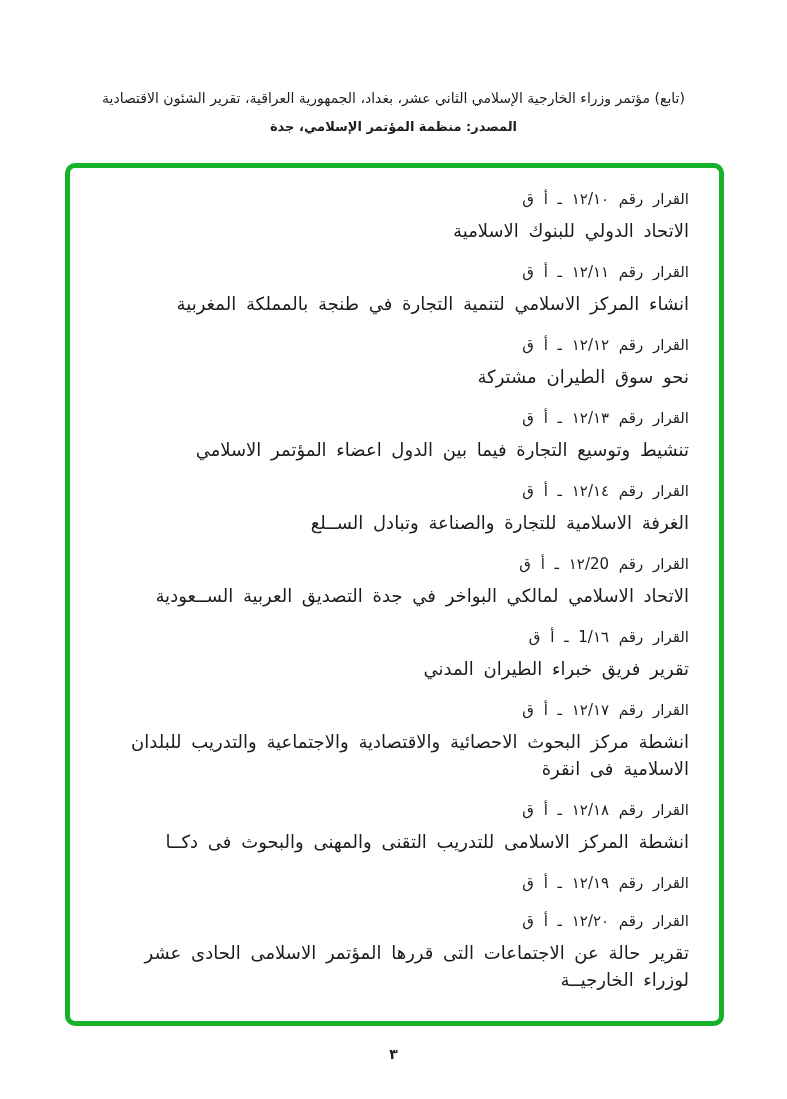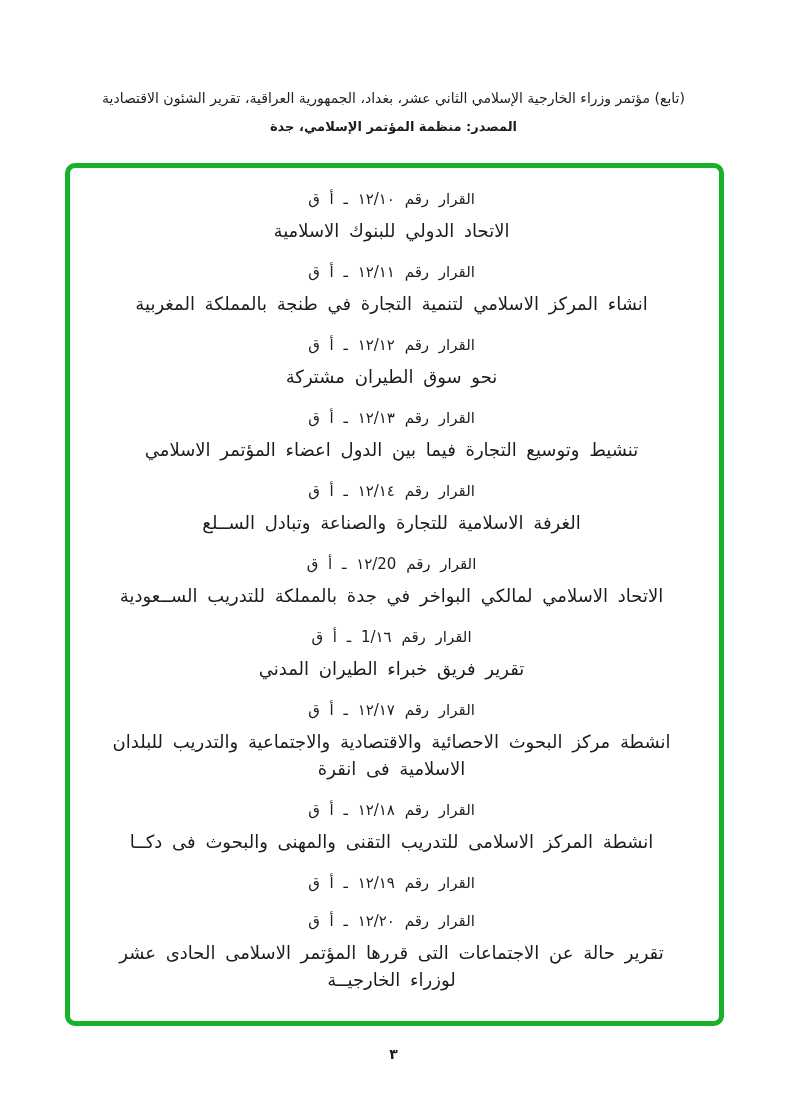--- a/index.html
+++ b/index.html
@@ -38,21 +38,21 @@
     width: 659px;
     height: 863px;
     border: 5px solid #17b22a;
     border-radius: 10px;
     padding: 21px 30px 0 24px;
     direction: rtl;
     text-align: right;
     overflow: hidden;
     background: #ffffff;
   }
-  .entry { margin-bottom: 18px; text-align: center; }
+  .entry { margin-bottom: 18px; }
   .entry-heading {
     font-size: 15px;
     line-height: 20px;
     margin-bottom: 8px;
     word-spacing: 5px;
     white-space: nowrap;
   }
   .entry-desc {
     font-size: 18px;
     line-height: 27px;
@@ -93,21 +93,21 @@
       <div class="entry">
         <div class="entry-heading">القرار رقم ١٢/١٣ ـ أ ق</div>
         <div class="entry-desc">تنشيط وتوسيع التجارة فيما بين الدول اعضاء المؤتمر الاسلامي</div>
       </div>
       <div class="entry">
         <div class="entry-heading">القرار رقم ١٢/١٤ ـ أ ق</div>
         <div class="entry-desc">الغرفة الاسلامية للتجارة والصناعة وتبادل الســلع</div>
       </div>
       <div class="entry">
         <div class="entry-heading">القرار رقم ١٢/20 ـ أ ق</div>
-        <div class="entry-desc">الاتحاد الاسلامي لمالكي البواخر في جدة بالمملكة للتدريب الســعودية</div>
+        <div class="entry-desc">الاتحاد الاسلامي لمالكي البواخر في جدة التصديق العربية الســعودية</div>
       </div>
       <div class="entry">
         <div class="entry-heading">القرار رقم 1/١٦ ـ أ ق</div>
         <div class="entry-desc">تقرير فريق خبراء الطيران المدني</div>
       </div>
       <div class="entry">
         <div class="entry-heading">القرار رقم ١٢/١٧ ـ أ ق</div>
         <div class="entry-desc">انشطة مركز البحوث الاحصائية والاقتصادية والاجتماعية والتدريب للبلدان الاسلامية فى انقرة</div>
       </div>
       <div class="entry">

